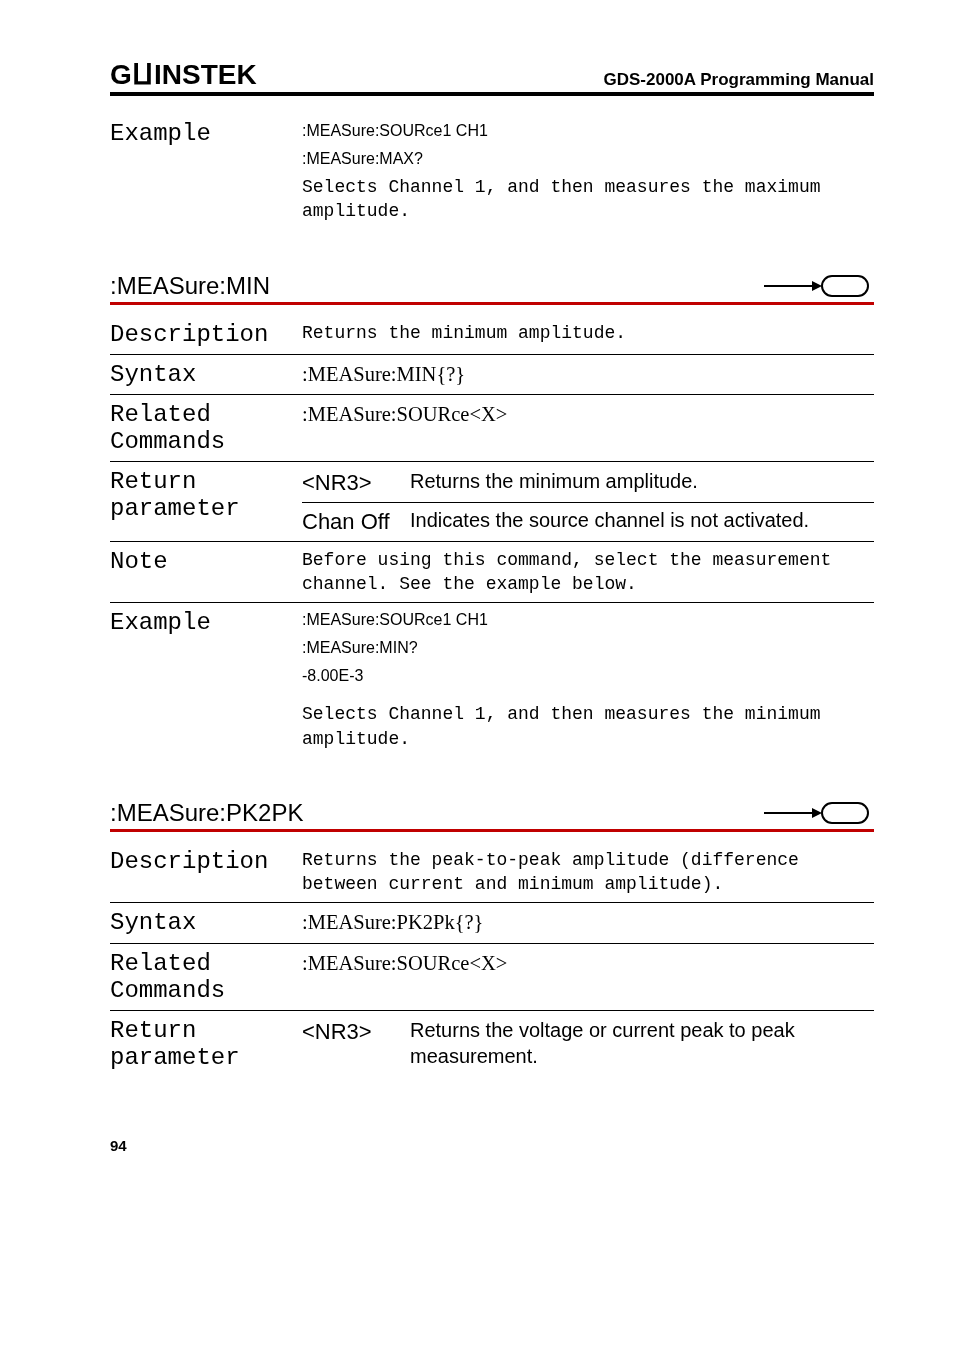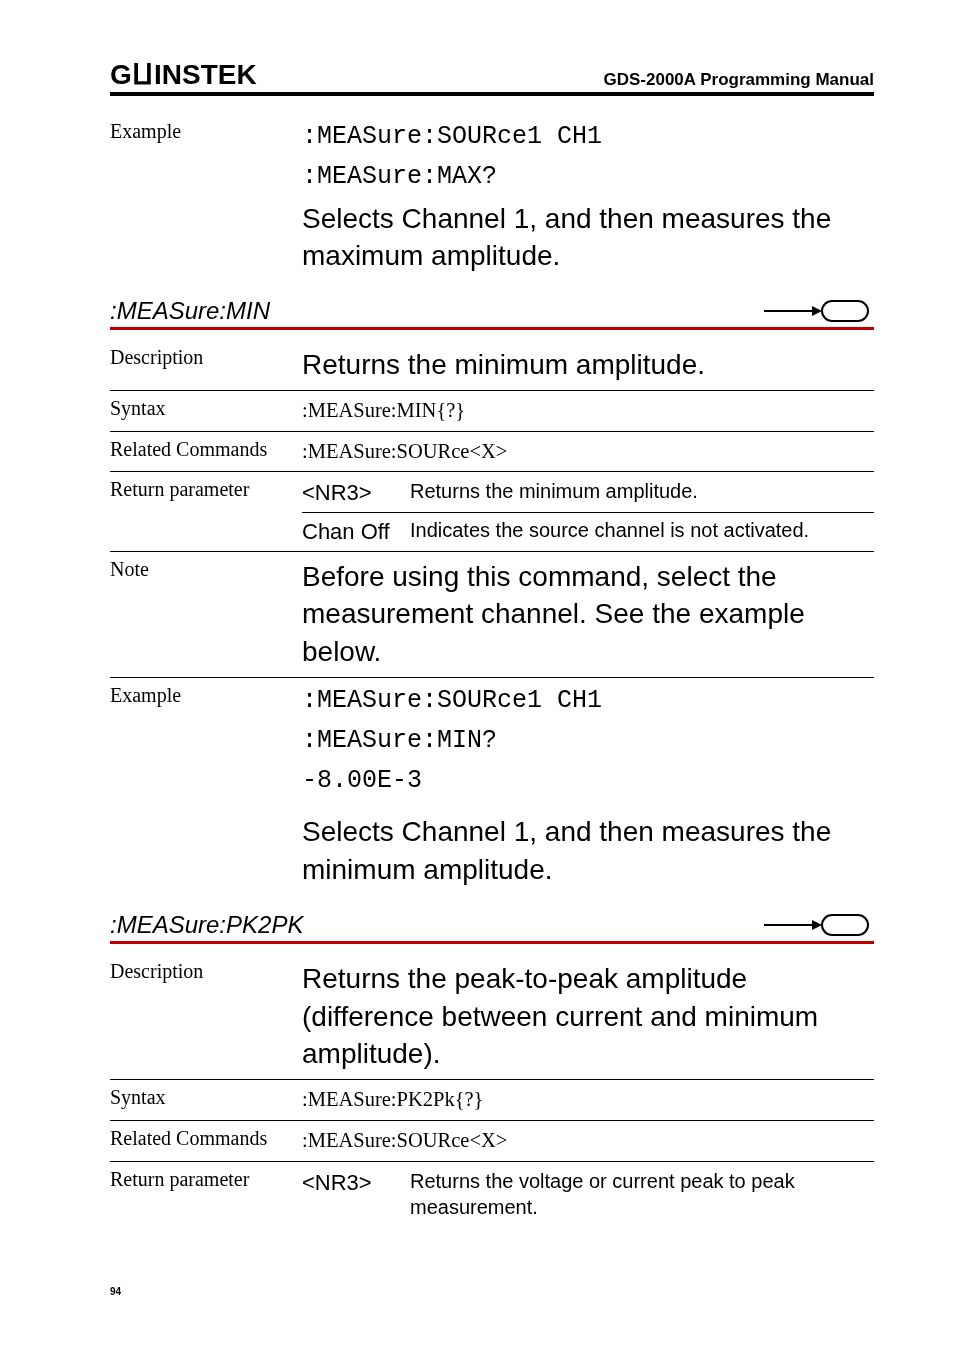--- a/index.html
+++ b/index.html
@@ -39,44 +39,43 @@
     margin: 0 0 18px 0;
   }
   .row {
     display: flex;
     align-items: flex-start;
     padding: 6px 0;
   }
   .label {
     width: 192px;
     flex-shrink: 0;
-    font-family: Liberation Serif, serif;
-    font-size: 20px;
+    font-family: Liberation Mono, monospace;
+    font-size: 24px;
   }
   .content {
     flex: 1;
     font-size: 20.5px;
     line-height: 1.35;
   }
   .content .mono {
-    font-family: Liberation Mono, monospace;
-    font-size: 25px;
+    font-family: Liberation Sans, sans-serif;
+    font-size: 16px;
   }
   .thin-rule {
     border: none;
     border-top: 1px solid #000;
     margin: 0;
   }
   .section-title-row {
     display: flex;
     justify-content: space-between;
     align-items: center;
-    margin-top: 16px;
+    margin-top: 42px;
     margin-bottom: 2px;
-    font-style: italic;
   }
   .section-title {
     font-family: "Trebuchet MS", Arial, sans-serif;
     font-size: 24px;
   }
   .query-icon {
     display: flex;
     align-items: center;
   }
   .red-rule {
@@ -93,25 +92,25 @@
   .subcontent {
     flex: 1;
     font-family: "Trebuchet MS", Arial, sans-serif;
     font-size: 20px;
     line-height: 1.3;
   }
   .inner-row {
     display: flex;
     padding: 4px 0;
   }
-  .serif { font-family: Liberation Sans, sans-serif; font-size: 28px; }
+  .serif { font-family: Liberation Mono, monospace; font-size: 18px; }
   .pagenum {
     font-family: Arial, sans-serif;
     font-weight: bold;
-    font-size: 10px;
+    font-size: 15px;
     margin-top: 60px;
   }
 </style>
 </head>
 <body>
 
 <div class="page">
 
   <div class="header-row">
     <div class="logo">

